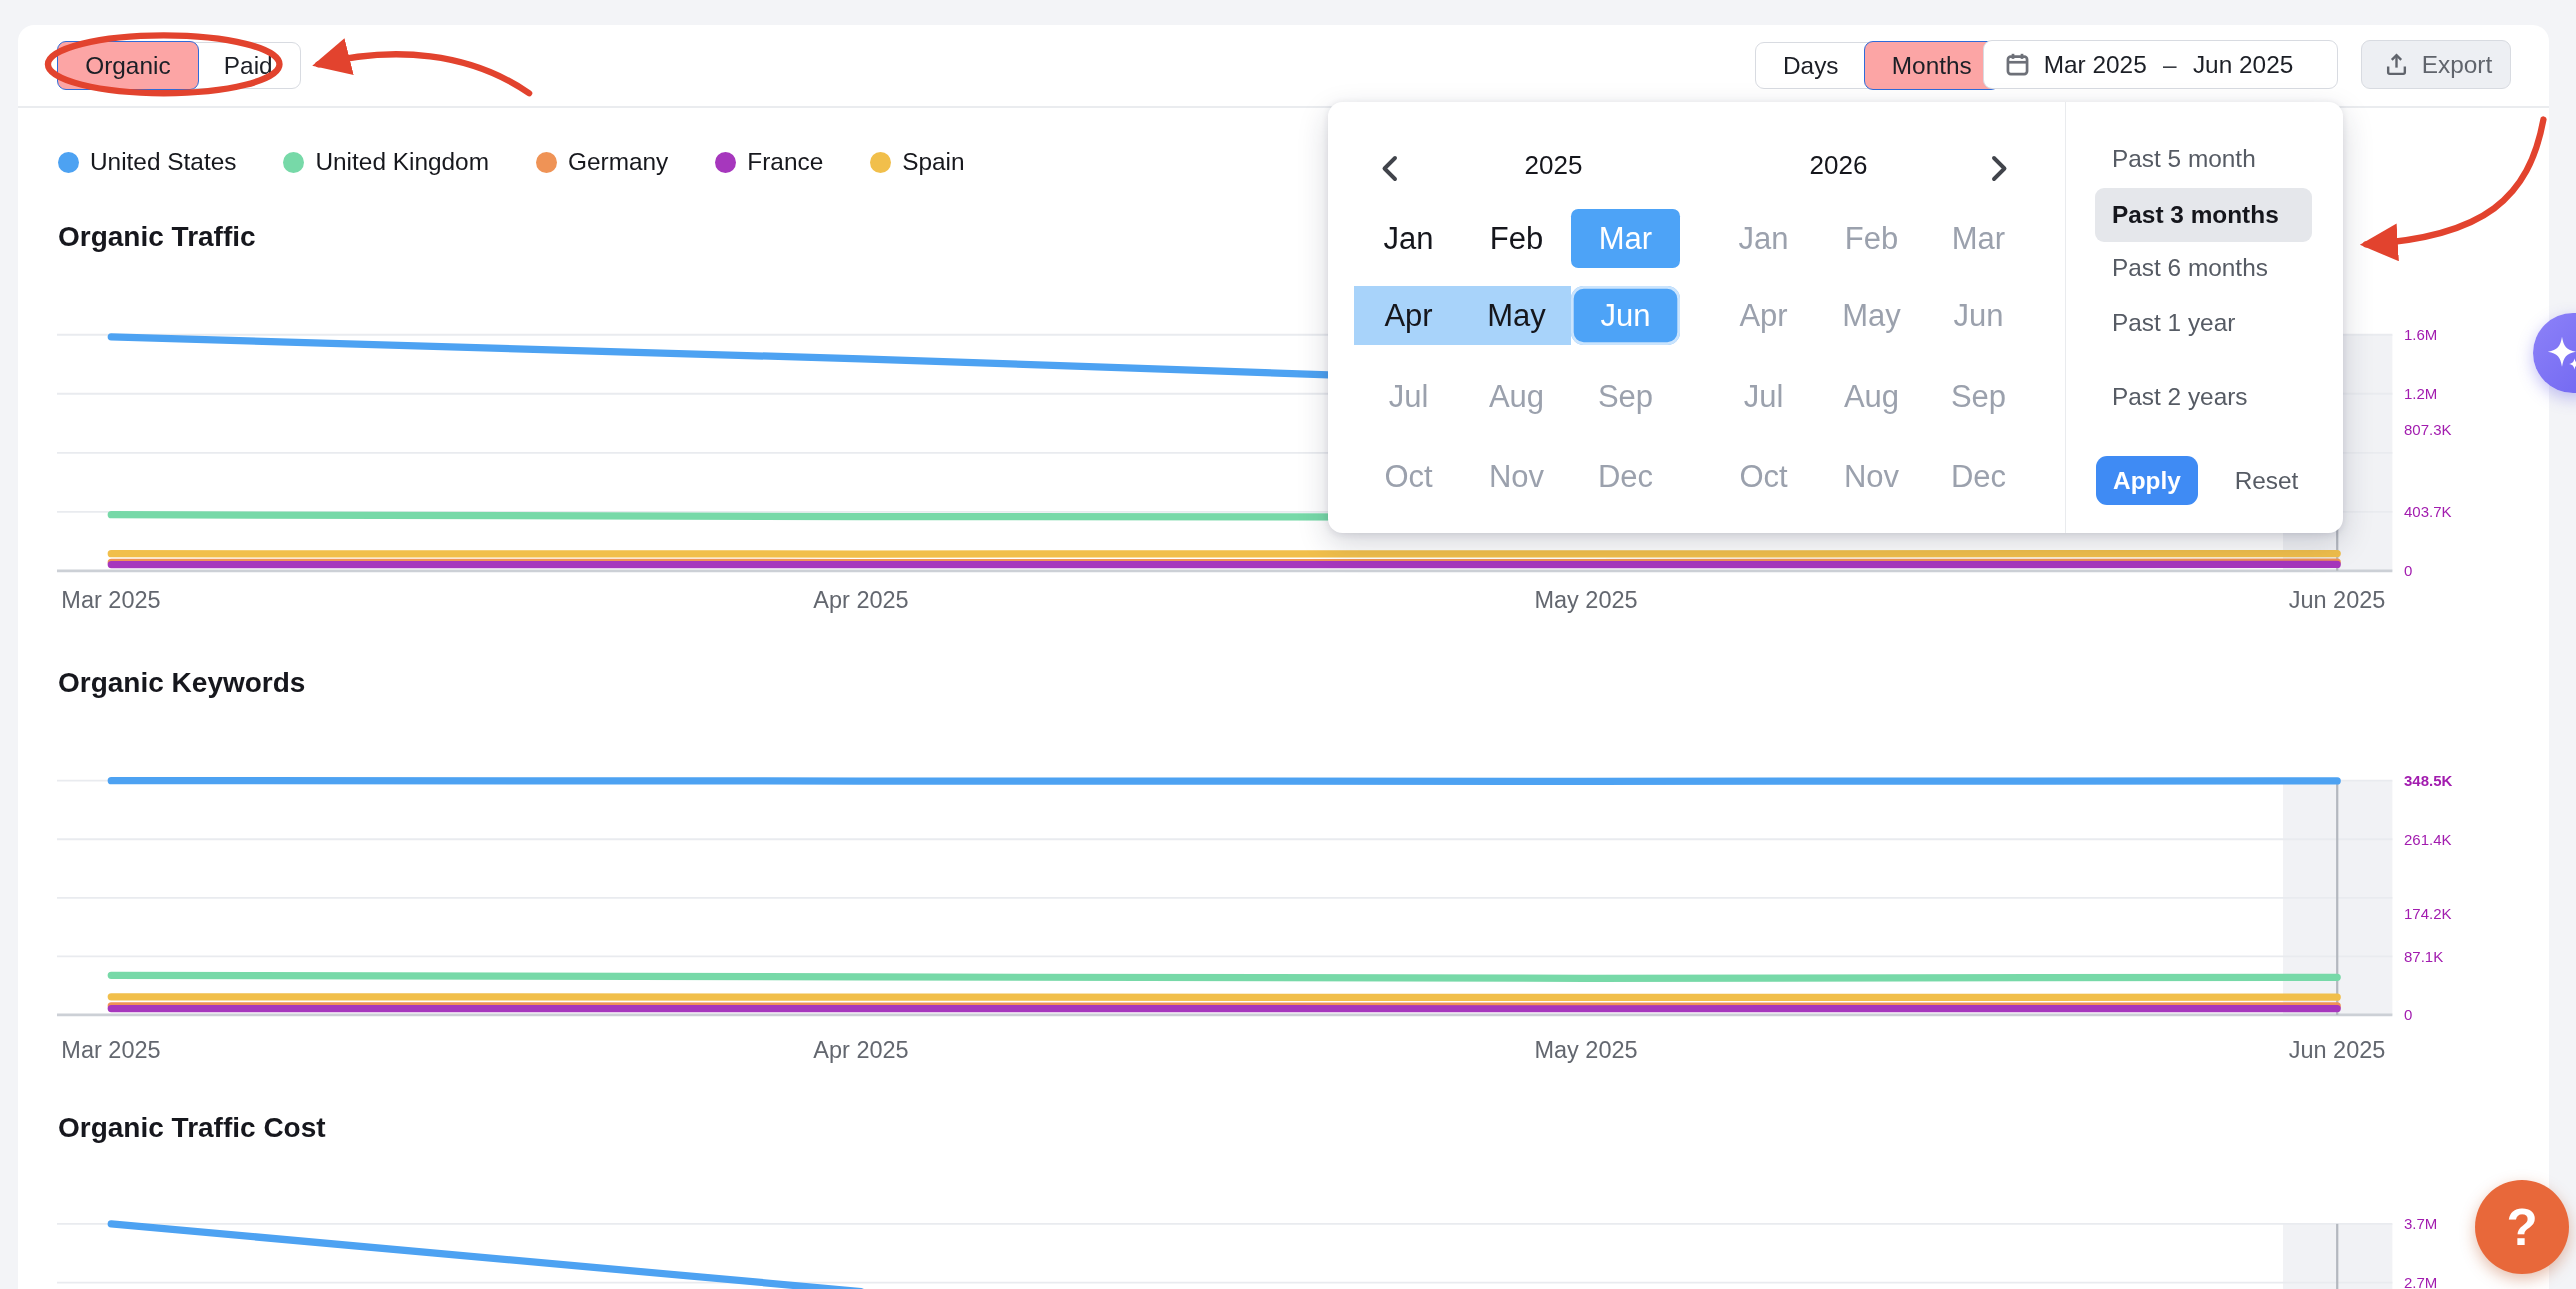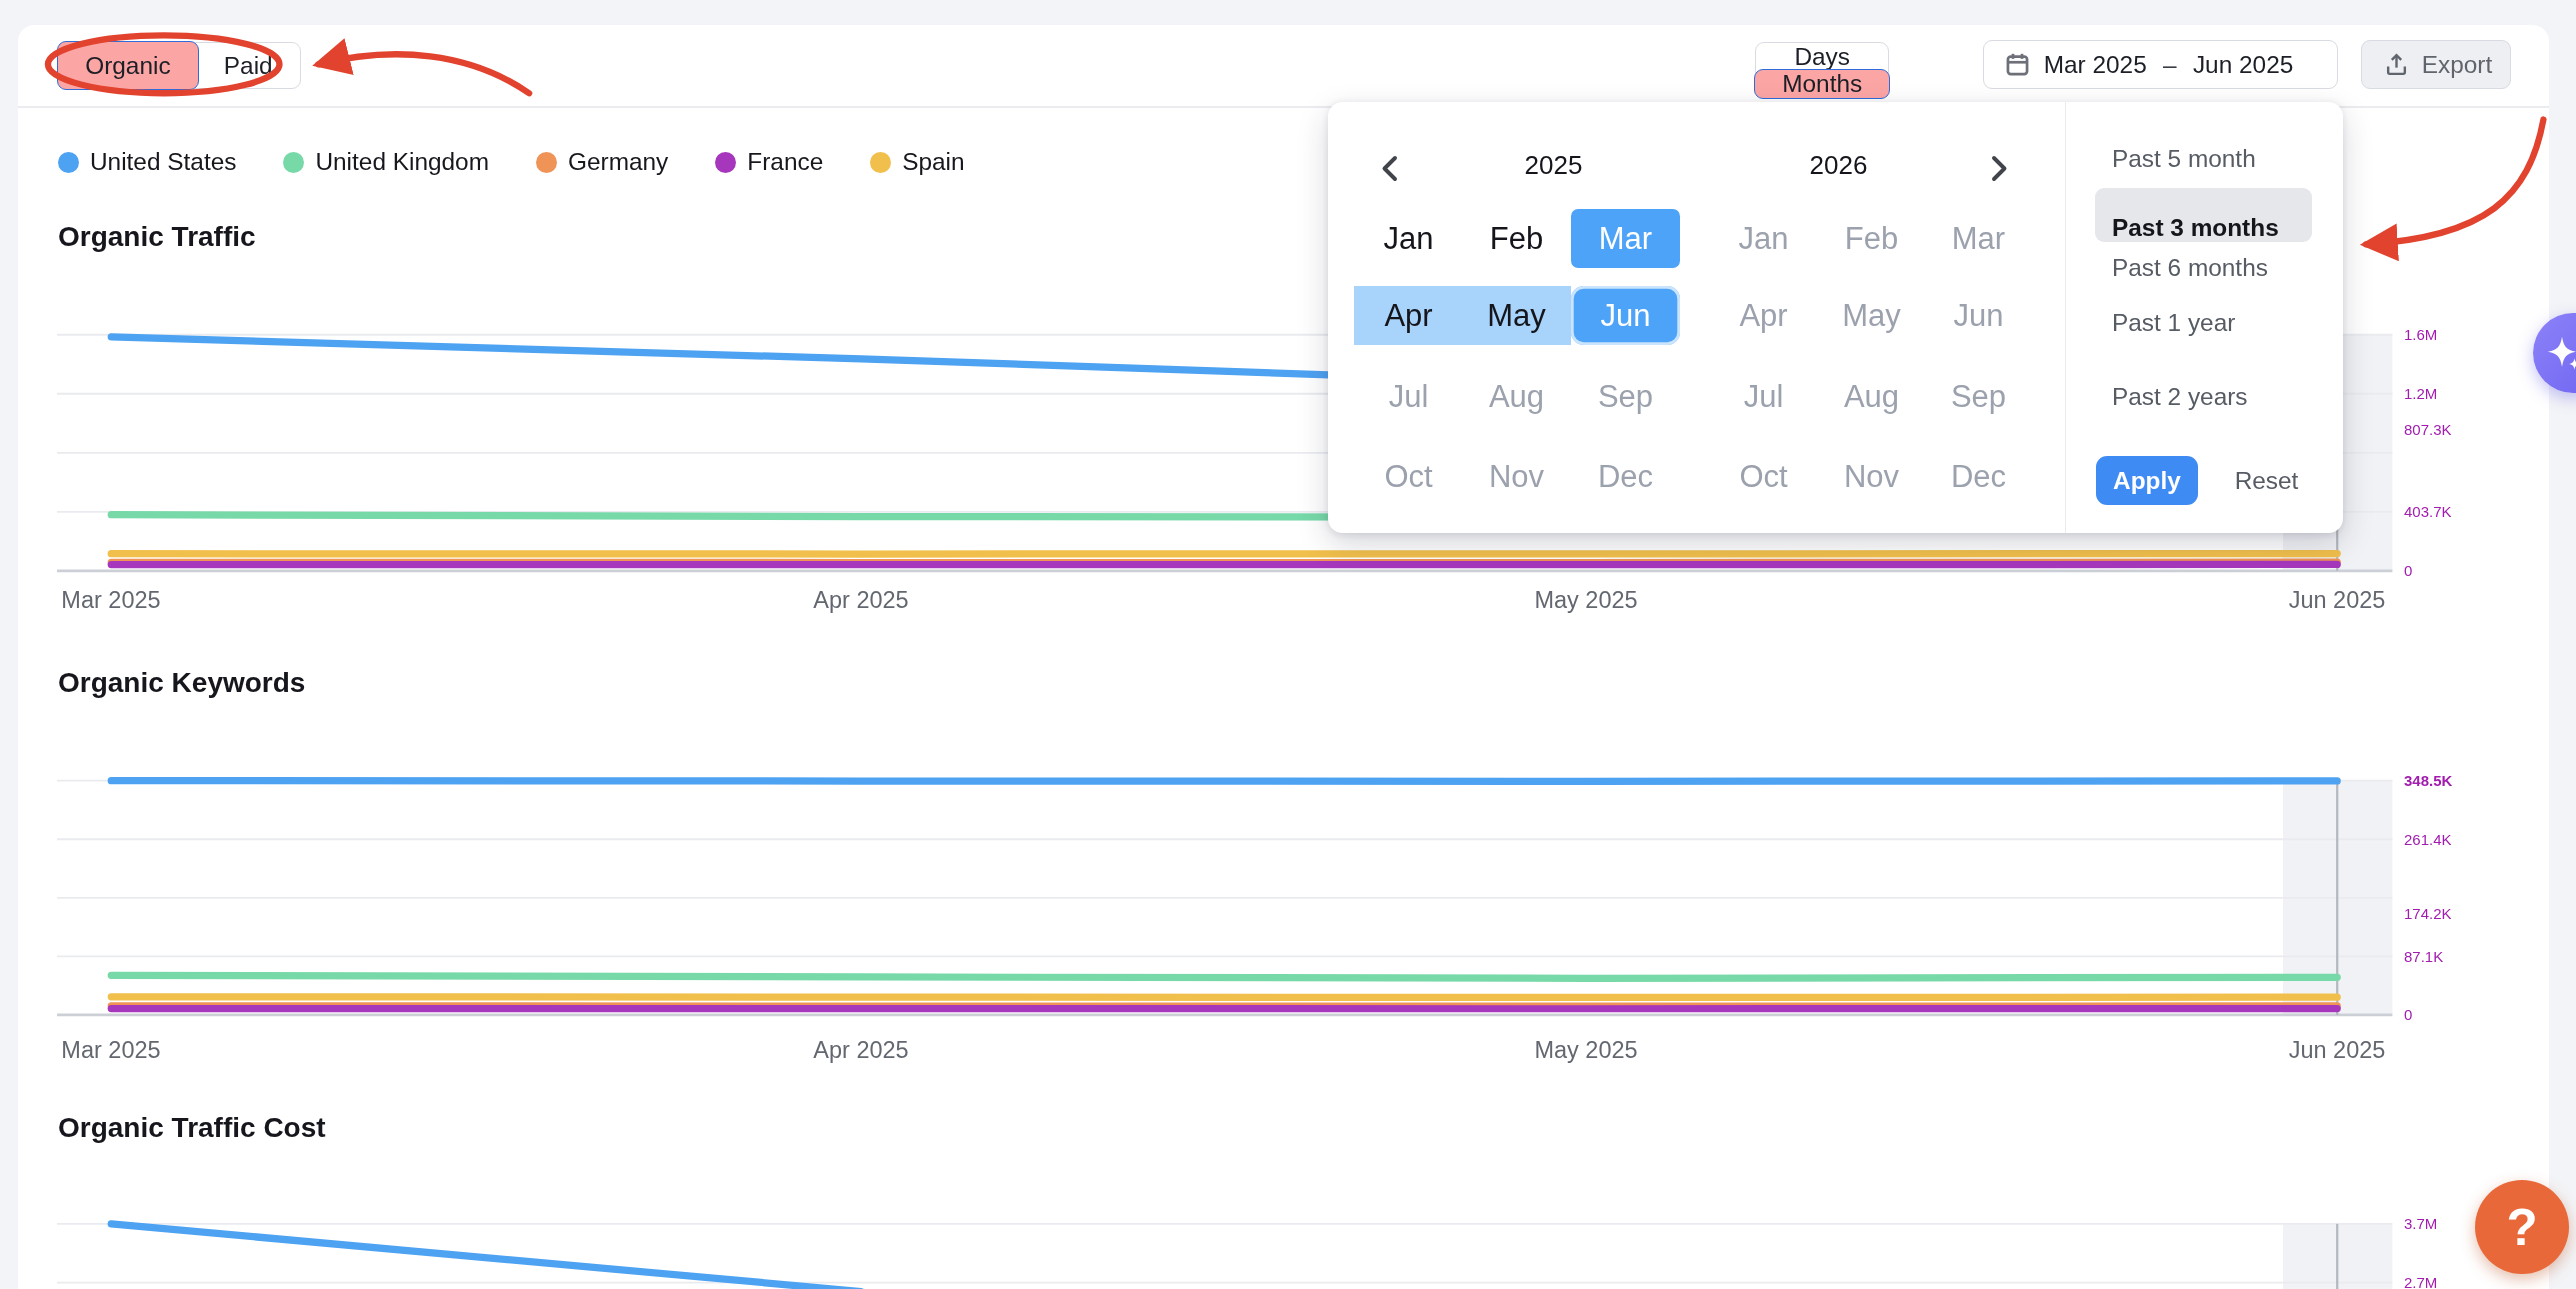--- a/index.html
+++ b/index.html
@@ -75,21 +75,21 @@
 </head>
 <body>
 
 <div class="card"></div>
 
 <div class="seg" style="left:58px;top:42px;">
   <div class="seg-btn active">Organic</div>
   <div class="seg-btn">Paid</div>
 </div>
 
-<div class="seg" style="left:1755px;top:42px;flex-direction:column;">
+<div class="seg" style="left:1755px;top:42px;">
   <div class="seg-btn">Days</div>
   <div class="seg-btn active">Months</div>
 </div>
 
 <div class="btn" style="left:1983px;top:40px;width:355px;padding:0 20px;">
   <span class="ico">
     <svg width="27" height="27" viewBox="0 0 24 24" fill="none" stroke="#6d7078" stroke-width="2.4">
       <rect x="3.5" y="5" width="17" height="15.5" rx="2.5"></rect>
       <line x1="8" y1="2.5" x2="8" y2="7"></line>
         <line x1="16" y1="2.5" x2="16" y2="7"></line>
@@ -233,21 +233,21 @@
       <div class="cal-cell disabled" style="left: 489px; top: 265px;">Aug</div>
       <div class="cal-cell disabled" style="left: 596px; top: 265px;">Sep</div>
       <div class="cal-cell disabled" style="left: 381px; top: 345px;">Oct</div>
       <div class="cal-cell disabled" style="left: 489px; top: 345px;">Nov</div>
       <div class="cal-cell disabled" style="left: 596px; top: 345px;">Dec</div>
     </div>
   <div class="vdiv"></div>
   <div class="preset-pill"></div>
   <div id="presets">
       <div class="preset" style="top: 57px;">Past 5 month</div>
-      <div class="preset active" style="top: 126px;">Past 3 months</div>
+      <div class="preset active" style="top: 113px;">Past 3 months</div>
       <div class="preset" style="top: 166px;">Past 6 months</div>
       <div class="preset" style="top: 221px;">Past 1 year</div>
       <div class="preset" style="top: 295px;">Past 2 years</div>
     </div>
   <div id="apply-btn">Apply</div>
   <div id="reset-btn">Reset</div>
 </div>
 
 <svg id="annot-layer" width="2576" height="1290" viewBox="0 0 2848 1426">
   <defs>

